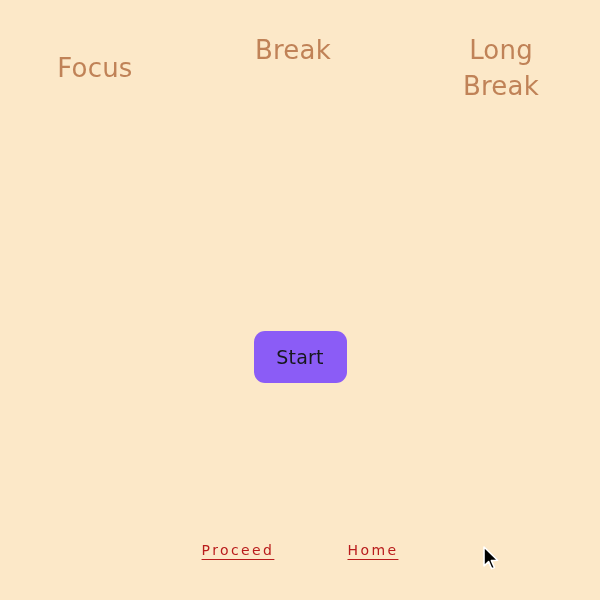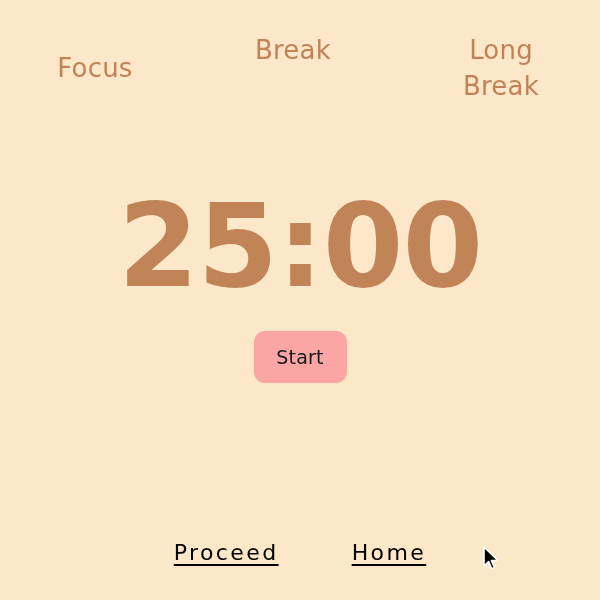--- a/index.html
+++ b/index.html
@@ -80,21 +80,21 @@
     position: absolute;
     left: 0;
     top: 331px;
     width: 600px;
     text-align: center;
   }
   .start-btn {
     display: inline-block;
     min-width: 93px;
     padding: 12px 22px;
-    background: #fca5a5;
+    background: #8b5cf6;
     color: #16181C;
     border: none;
     border-radius: 11px;
     font-family: "DejaVu Sans", sans-serif;
     font-size: 19px;
     font-weight: 400;
     line-height: 28px;
     letter-spacing: 0.2px;
     cursor: pointer;
     box-sizing: border-box;
@@ -103,23 +103,23 @@
   
   .footer {
     position: absolute;
     left: 0;
     top: 540px;
     width: 600px;
     text-align: center;
   }
   .footer-link {
     display: inline-block;
-    color: #000000;
+    color: #b91c1c;
     font-family: "DejaVu Sans", sans-serif;
-    font-size: 22px;
+    font-size: 14px;
     font-weight: 400;
     letter-spacing: 2.4px;
     text-decoration: underline;
     text-underline-offset: 4px;
     cursor: pointer;
     user-select: none;
     text-align: center;
   }
   .footer-link + .footer-link { margin-left: 68px; }
 
@@ -148,21 +148,20 @@
       <span class="tab-line">Break</span>
     </div>
 
     <div class="tab tab-long">
       <span class="tab-line">Long</span>
       <span class="tab-line">Break</span>
     </div>
 
   </div>
 
-  <div class="timer">25:00</div>
 
   <div class="btn-wrap">
     <button class="start-btn">Start</button>
   </div>
 
   <div class="footer">
     <a class="footer-link">Proceed</a>
     <a class="footer-link">Home</a>
   </div>
 

